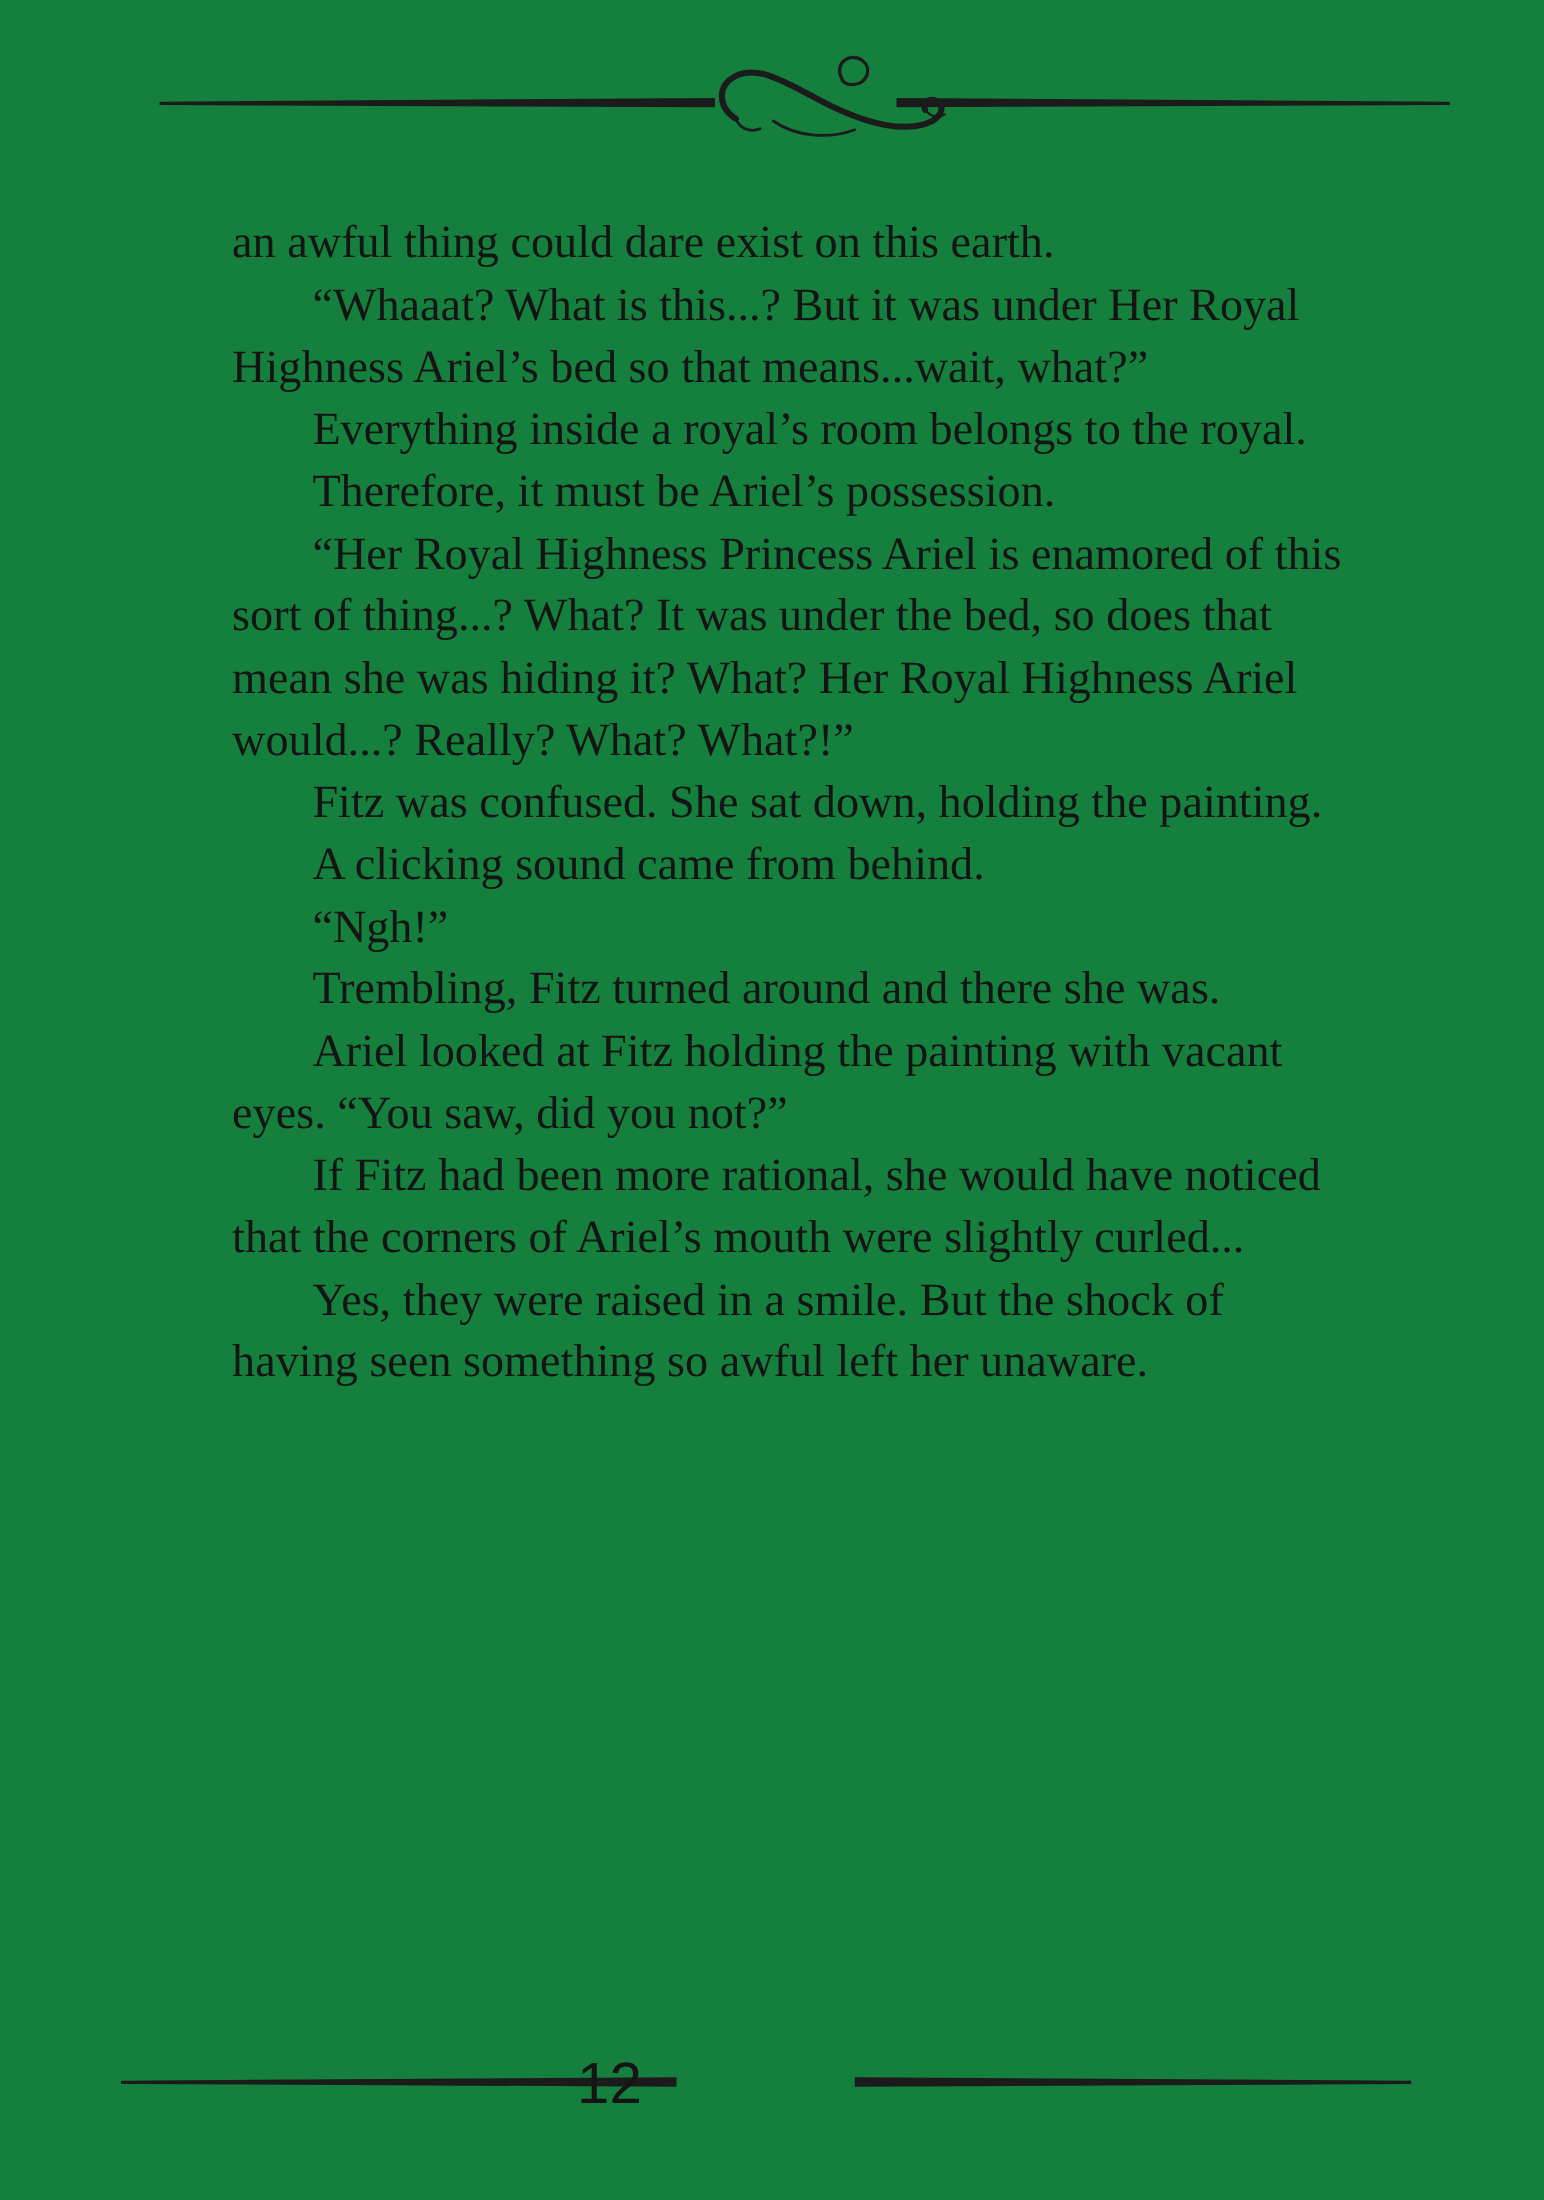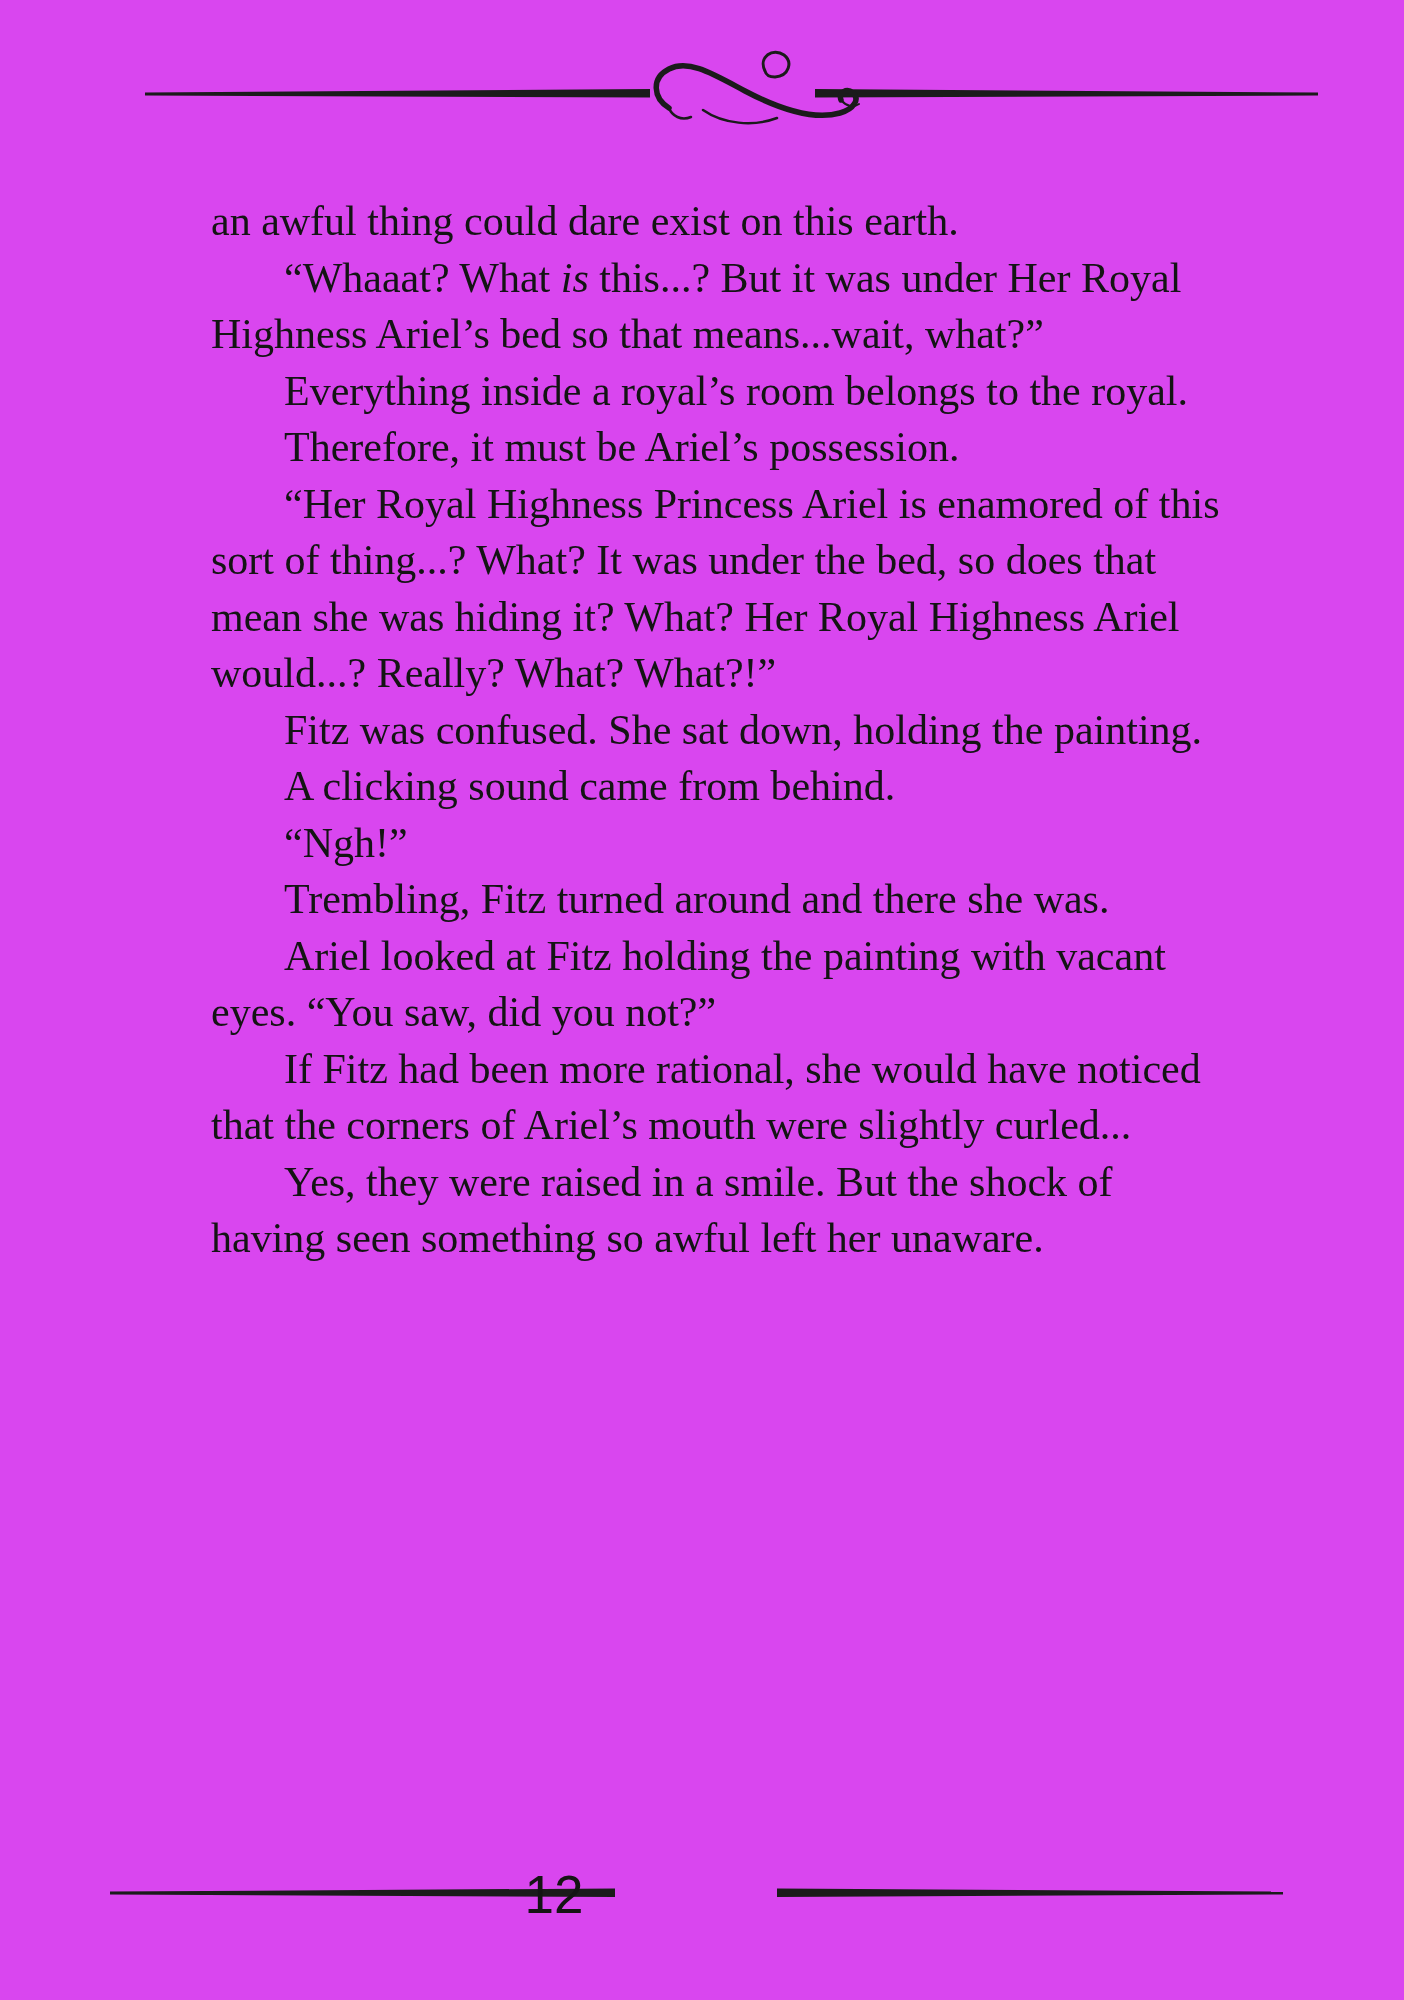--- a/index.html
+++ b/index.html
@@ -4,21 +4,21 @@
 <style>
   html, body {
     margin: 0;
     padding: 0;
     background: #ffffff;
   }
   .page {
     position: relative;
     width: 1404px;
     height: 2000px;
-    background: #d946ef;
+    background: #15803d;
     overflow: hidden;
     font-family: "Liberation Serif", "DejaVu Serif", serif;
   }
   .deco {
     position: absolute;
     top: 0;
     left: 0;
     pointer-events: none;
   }
   .body-text {
@@ -33,21 +33,20 @@
     letter-spacing: 0;
   }
   .body-text p {
     margin: 0;
     padding: 0;
   }
   .body-text p.indent {
     text-indent: 73px;
   }
   .italic {
-    font-style: italic;
   }
   .page-number {
     position: absolute;
     top: 1866px;
     left: 0;
     width: 1108px;
     text-align: center;
     font-family: "Liberation Sans", "DejaVu Sans", sans-serif;
     font-size: 53px;
     line-height: 58px;

